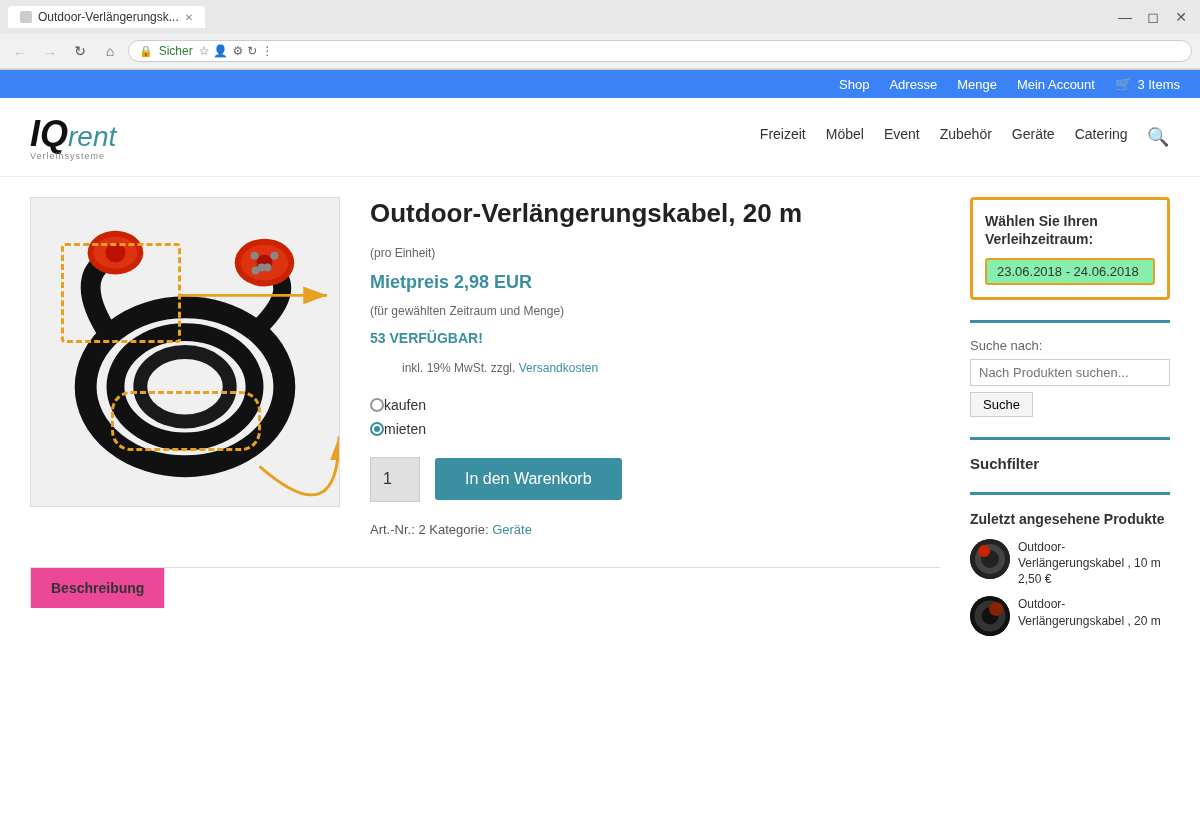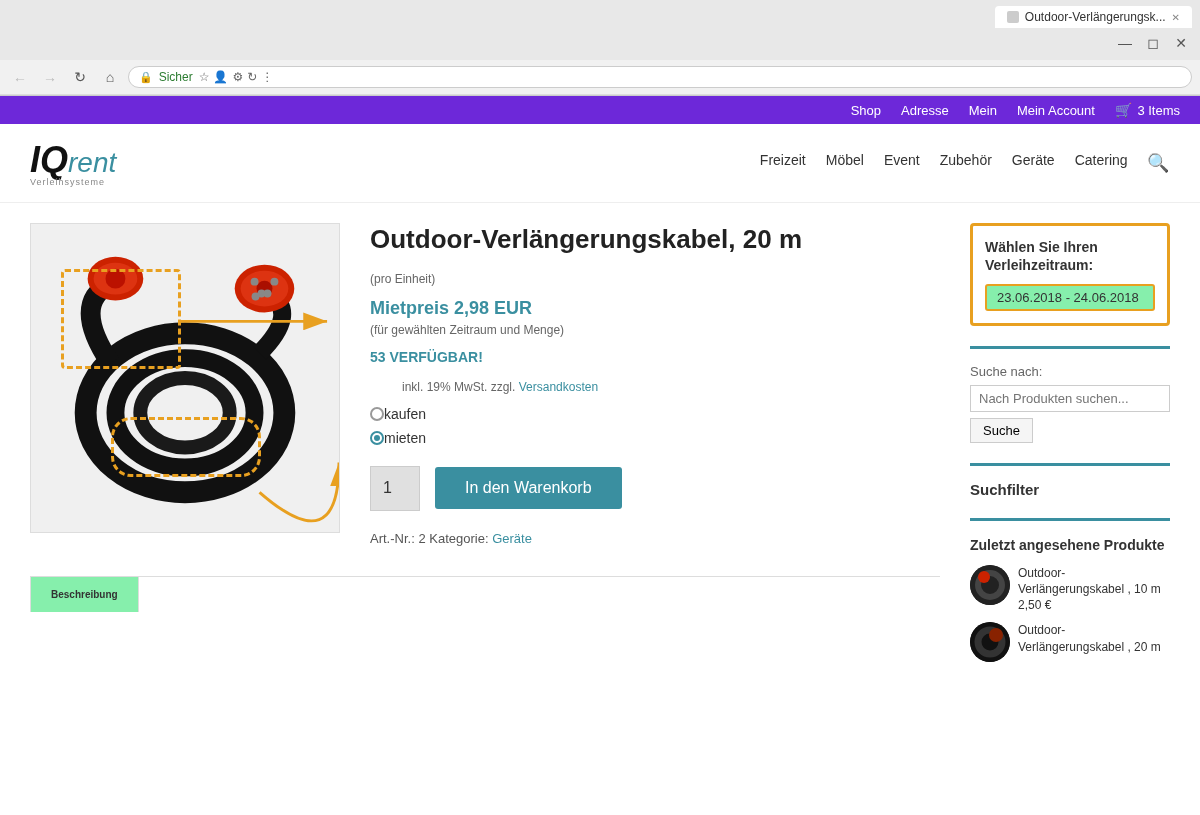--- a/index.html
+++ b/index.html
@@ -1,37 +1,37 @@
 <!DOCTYPE html>
 <html><head>
   <meta charset="utf-8">
   <style>
     * { box-sizing: border-box; margin: 0; padding: 0; }
     body { font-family: Arial, sans-serif; font-size: 14px; color: #333; background: #fff; }
 
     
     .browser-chrome { background: #f1f1f1; border-bottom: 1px solid #ccc; }
-    .browser-titlebar { display: flex; align-items: flex-end; padding: 6px 8px; gap: 4px; background: #e8e8e8; flex-direction: column; }
+    .browser-titlebar { display: flex; align-items: center; padding: 6px 8px; gap: 4px; background: #e8e8e8; }
     .browser-tab { background: #fff; padding: 4px 12px; border-radius: 4px 4px 0 0; font-size: 12px; color: #333; display: flex; align-items: center; gap: 6px; max-width: 200px; }
     .browser-tab-close { color: #888; font-size: 10px; cursor: pointer; }
     .browser-tab-icon { width: 12px; height: 12px; background: #ccc; border-radius: 2px; }
     .window-controls { margin-left: auto; display: flex; gap: 6px; align-items: center; }
     .window-btn { width: 22px; height: 22px; display: flex; align-items: center; justify-content: center; font-size: 14px; color: #555; cursor: pointer; }
 
     .browser-addressbar { display: flex; align-items: center; padding: 5px 8px; gap: 6px; background: #f1f1f1; border-bottom: 1px solid #ddd; }
     .nav-btn { width: 24px; height: 24px; display: flex; align-items: center; justify-content: center; color: #555; font-size: 14px; cursor: pointer; border-radius: 50%; }
     .nav-btn.disabled { color: #bbb; cursor: default; }
     .address-bar { flex: 1; display: flex; align-items: center; background: #fff; border: 1px solid #ccc; border-radius: 12px; padding: 3px 10px; font-size: 12px; gap: 6px; }
     .secure-icon { color: #2d7d32; font-size: 11px; }
     .address-text { flex: 1; color: #333; }
     .address-icons { display: flex; gap: 4px; align-items: center; }
     .addr-icon { color: #666; font-size: 12px; }
 
     
-    .top-bar { background: #6d28d9; padding: 6px 20px; display: flex; justify-content: flex-end; align-items: center; gap: 20px; }
+    .top-bar { background: #3b82f6; padding: 6px 20px; display: flex; justify-content: flex-end; align-items: center; gap: 20px; }
     .top-bar a { color: #fff; font-size: 13px; text-decoration: none; }
     .cart-info { display: flex; align-items: center; gap: 5px; color: #fff; font-size: 13px; }
     .cart-icon { font-size: 14px; }
 
     
     .site-header { display: flex; align-items: center; padding: 15px 30px; border-bottom: 1px solid #eee; justify-content: space-between; }
     .logo { display: flex; align-items: center; }
     .logo-iq { font-size: 36px; font-weight: bold; color: #111; font-style: italic; }
     .logo-rent { font-size: 28px; color: #3a8fa0; font-style: italic; }
     .logo-tagline { font-size: 9px; color: #888; margin-top: -4px; letter-spacing: 1px; }
@@ -84,44 +84,44 @@
       width: 100%;
       height: 100%;
       pointer-events: none;
       z-index: 6;
     }
 
     .product-details { flex: 1; }
     .product-title { font-size: 26px; font-weight: bold; color: #222; margin-bottom: 15px; line-height: 1.3; }
     .verkaufspreis { color: #3a8fa0; font-size: 18px; font-weight: bold; margin-bottom: 4px; }
     .pro-einheit { font-size: 12px; color: #666; margin-bottom: 12px; }
-    .mietpreis { color: #3a8fa0; font-size: 18px; font-weight: bold; margin-bottom: 4px; }
+    .mietpreis { color: #3a8fa0; font-size: 18px; font-weight: bold; margin-bottom: 11px; }
     .miet-note { font-size: 12px; color: #666; margin-bottom: 12px; }
     .verfugbar { color: #3a8fa0; font-size: 14px; font-weight: bold; margin-bottom: 15px; }
-    .mwst-info { font-size: 12px; color: #666; margin-bottom: 12px; padding-left: 32px; }
+    .mwst-info { font-size: 12px; color: #666; margin-bottom: 22px; padding-left: 32px; }
     .mwst-info a { color: #3a8fa0; text-decoration: none; }
 
     
     .purchase-options { margin-bottom: 20px; }
     .radio-option { display: flex; align-items: center; gap: 0; margin-bottom: 8px; font-size: 14px; }
     .radio-btn { width: 14px; height: 14px; border-radius: 50%; border: 2px solid #999; display: inline-block; position: relative; flex-shrink: 0; }
     .radio-btn.selected { border-color: #3a8fa0; }
     .radio-btn.selected::after { content: ''; position: absolute; top: 2px; left: 2px; width: 6px; height: 6px; background: #3a8fa0; border-radius: 50%; }
 
     
     .cart-row { display: flex; align-items: center; gap: 15px; margin-bottom: 20px; }
     .qty-input { width: 50px; height: 45px; border: 1px solid #ccc; background: #e0e0e0; text-align: center; font-size: 16px; color: #333; }
     .add-to-cart-btn { background: #3a8fa0; color: #fff; border: none; padding: 12px 30px; font-size: 16px; cursor: pointer; border-radius: 3px; }
 
     .art-nr { font-size: 13px; color: #555; margin-top: 10px; }
     .art-nr a { color: #3a8fa0; text-decoration: none; }
 
     
     .desc-tab { margin-top: 30px; border-top: 1px solid #ddd; }
-    .desc-tab-header { background: #86efac; padding: 12px 20px; font-size: 10px; font-weight: bold; display: inline-block; border-top: 1px solid #ddd; border-right: 1px solid #ddd; border-left: 1px solid #ddd; margin-top: -1px; }
+    .desc-tab-header { background: #ec4899; padding: 12px 20px; font-size: 14px; font-weight: bold; display: inline-block; border-top: 1px solid #ddd; border-right: 1px solid #ddd; border-left: 1px solid #ddd; margin-top: -1px; }
 
     
     .sidebar-section { margin-bottom: 20px; }
     .verleihe-box { border: 3px solid #e8a020; padding: 12px; border-radius: 4px; margin-bottom: 20px; }
     .verleihe-title { font-size: 14px; font-weight: bold; margin-bottom: 10px; line-height: 1.3; }
     .date-range { border: 2px solid #e8a020; padding: 4px 10px; font-size: 13px; color: #333; border-radius: 3px; background: #86efac; cursor: pointer; }
 
     .sidebar-divider { height: 3px; background: #3a8fa0; margin: 15px 0; }
 
     .suche-label { font-size: 13px; color: #666; margin-bottom: 6px; }
@@ -167,21 +167,21 @@
         <span class="addr-icon">↻</span>
         <span class="addr-icon">⋮</span>
       </div>
     </div>
   </div>
 </div>
 
 <div class="top-bar">
   <a href="#">Shop</a>
   <a href="#">Adresse</a>
-  <a href="#">Mein</a>
+  <a href="#">Menge</a>
   <a href="#">Mein Account</a>
   <div class="cart-info">
     <span class="cart-icon">🛒</span>
     <span>3 Items</span>
   </div>
 </div>
 
 <div class="site-header">
   <div class="logo">
     <div>

